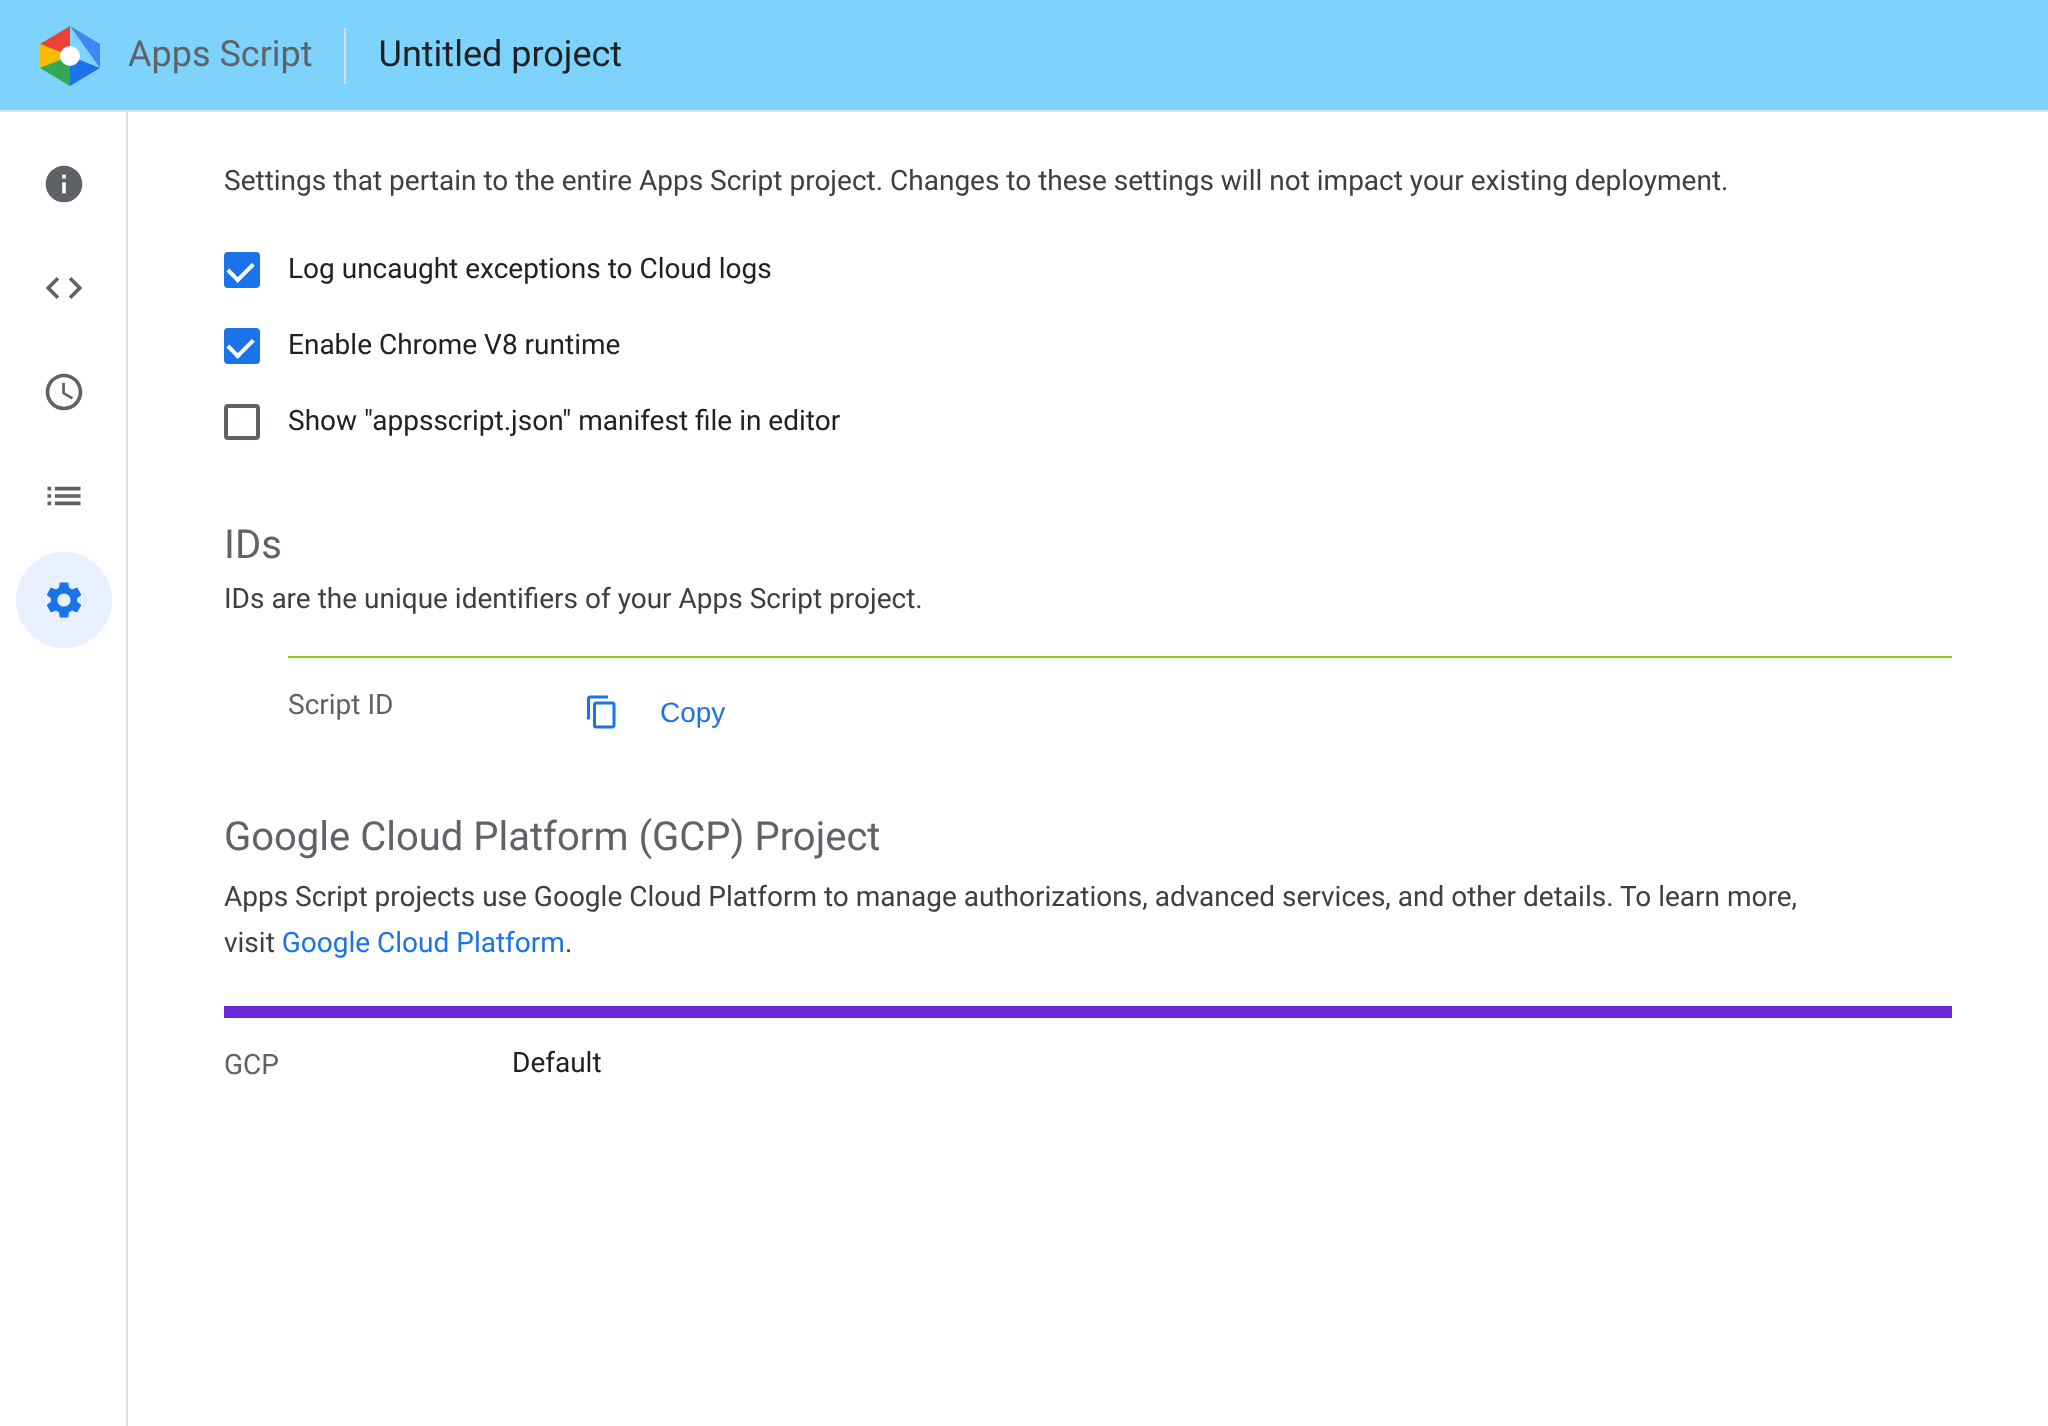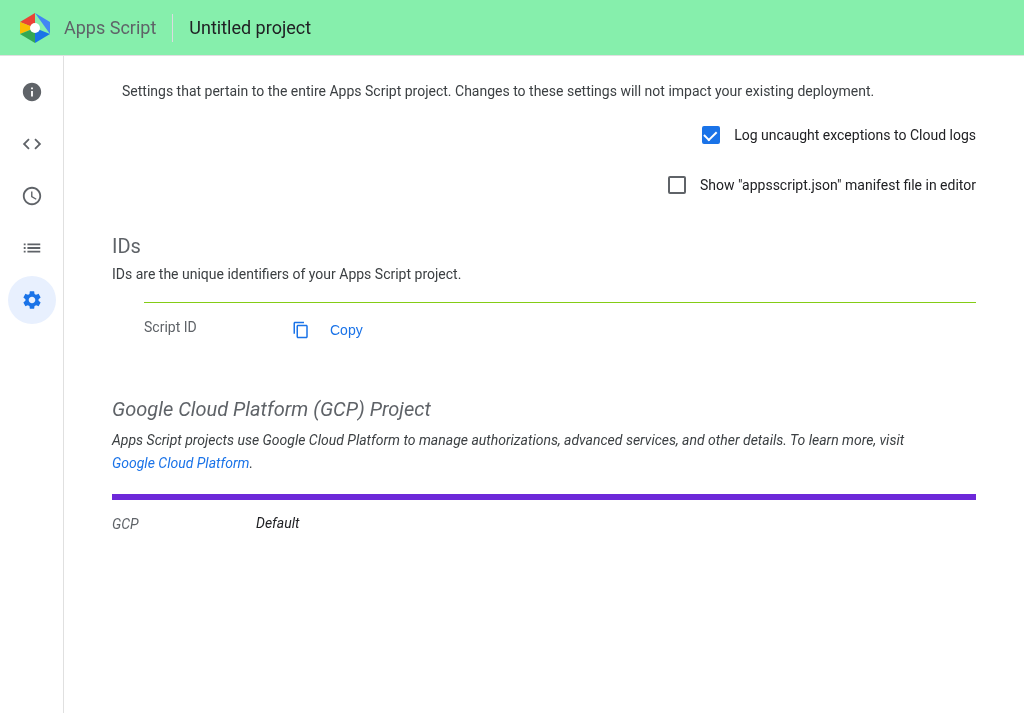--- a/index.html
+++ b/index.html
@@ -14,21 +14,21 @@
       overflow: hidden;
     }
 
     
     .header {
       display: flex;
       align-items: center;
       height: 56px;
       padding: 0 16px;
       border-bottom: 1px solid #e0e0e0;
-      background: #86efac;
+      background: #7dd3fc;
       position: fixed;
       top: 0;
       left: 0;
       right: 0;
       z-index: 10;
     }
 
     .header-logo {
       display: flex;
       align-items: center;
@@ -110,30 +110,28 @@
       padding: 24px 48px 48px 48px;
       background: #fff;
     }
 
     .section-description {
       font-size: 14px;
       color: #3c4043;
       line-height: 1.6;
       margin-bottom: 24px;
       max-width: 800px;
-      margin-left: 10px;
     }
 
     
     .checkbox-group {
       display: flex;
       flex-direction: column;
-      gap: 32px;
+      gap: 20px;
       margin-bottom: 40px;
-      align-items: flex-end;
     }
 
     .checkbox-item {
       display: flex;
       align-items: center;
       gap: 14px;
       cursor: pointer;
     }
 
     .checkbox-box {
@@ -230,22 +228,21 @@
       background: none;
       border: none;
       padding: 4px 8px;
       border-radius: 4px;
       transition: background 0.15s;
       margin-left: -4px;
     }
 
     
     .gcp-section {
-      margin-top: 40px;
-      font-style: italic;
+      margin-top: 23px;
     }
 
     .gcp-description {
       font-size: 14px;
       color: #3c4043;
       line-height: 1.6;
       margin-bottom: 20px;
       max-width: 800px;
     }
 
@@ -328,20 +325,24 @@
 
     <p class="section-description">Settings that pertain to the entire Apps Script project. Changes to these settings will not impact your existing deployment.</p>
 
     <div class="checkbox-group">
 
       <div class="checkbox-item">
         <div class="checkbox-box checked"></div>
         <span class="checkbox-label">Log uncaught exceptions to Cloud logs</span>
       </div>
 
+      <div class="checkbox-item">
+        <div class="checkbox-box checked"></div>
+        <span class="checkbox-label">Enable Chrome V8 runtime</span>
+      </div>
 
       <div class="checkbox-item">
         <div class="checkbox-box unchecked"></div>
         <span class="checkbox-label">Show "appsscript.json" manifest file in editor</span>
       </div>
 
     </div>
 
     <div class="ids-section">
       <h2 class="section-title">IDs</h2>

